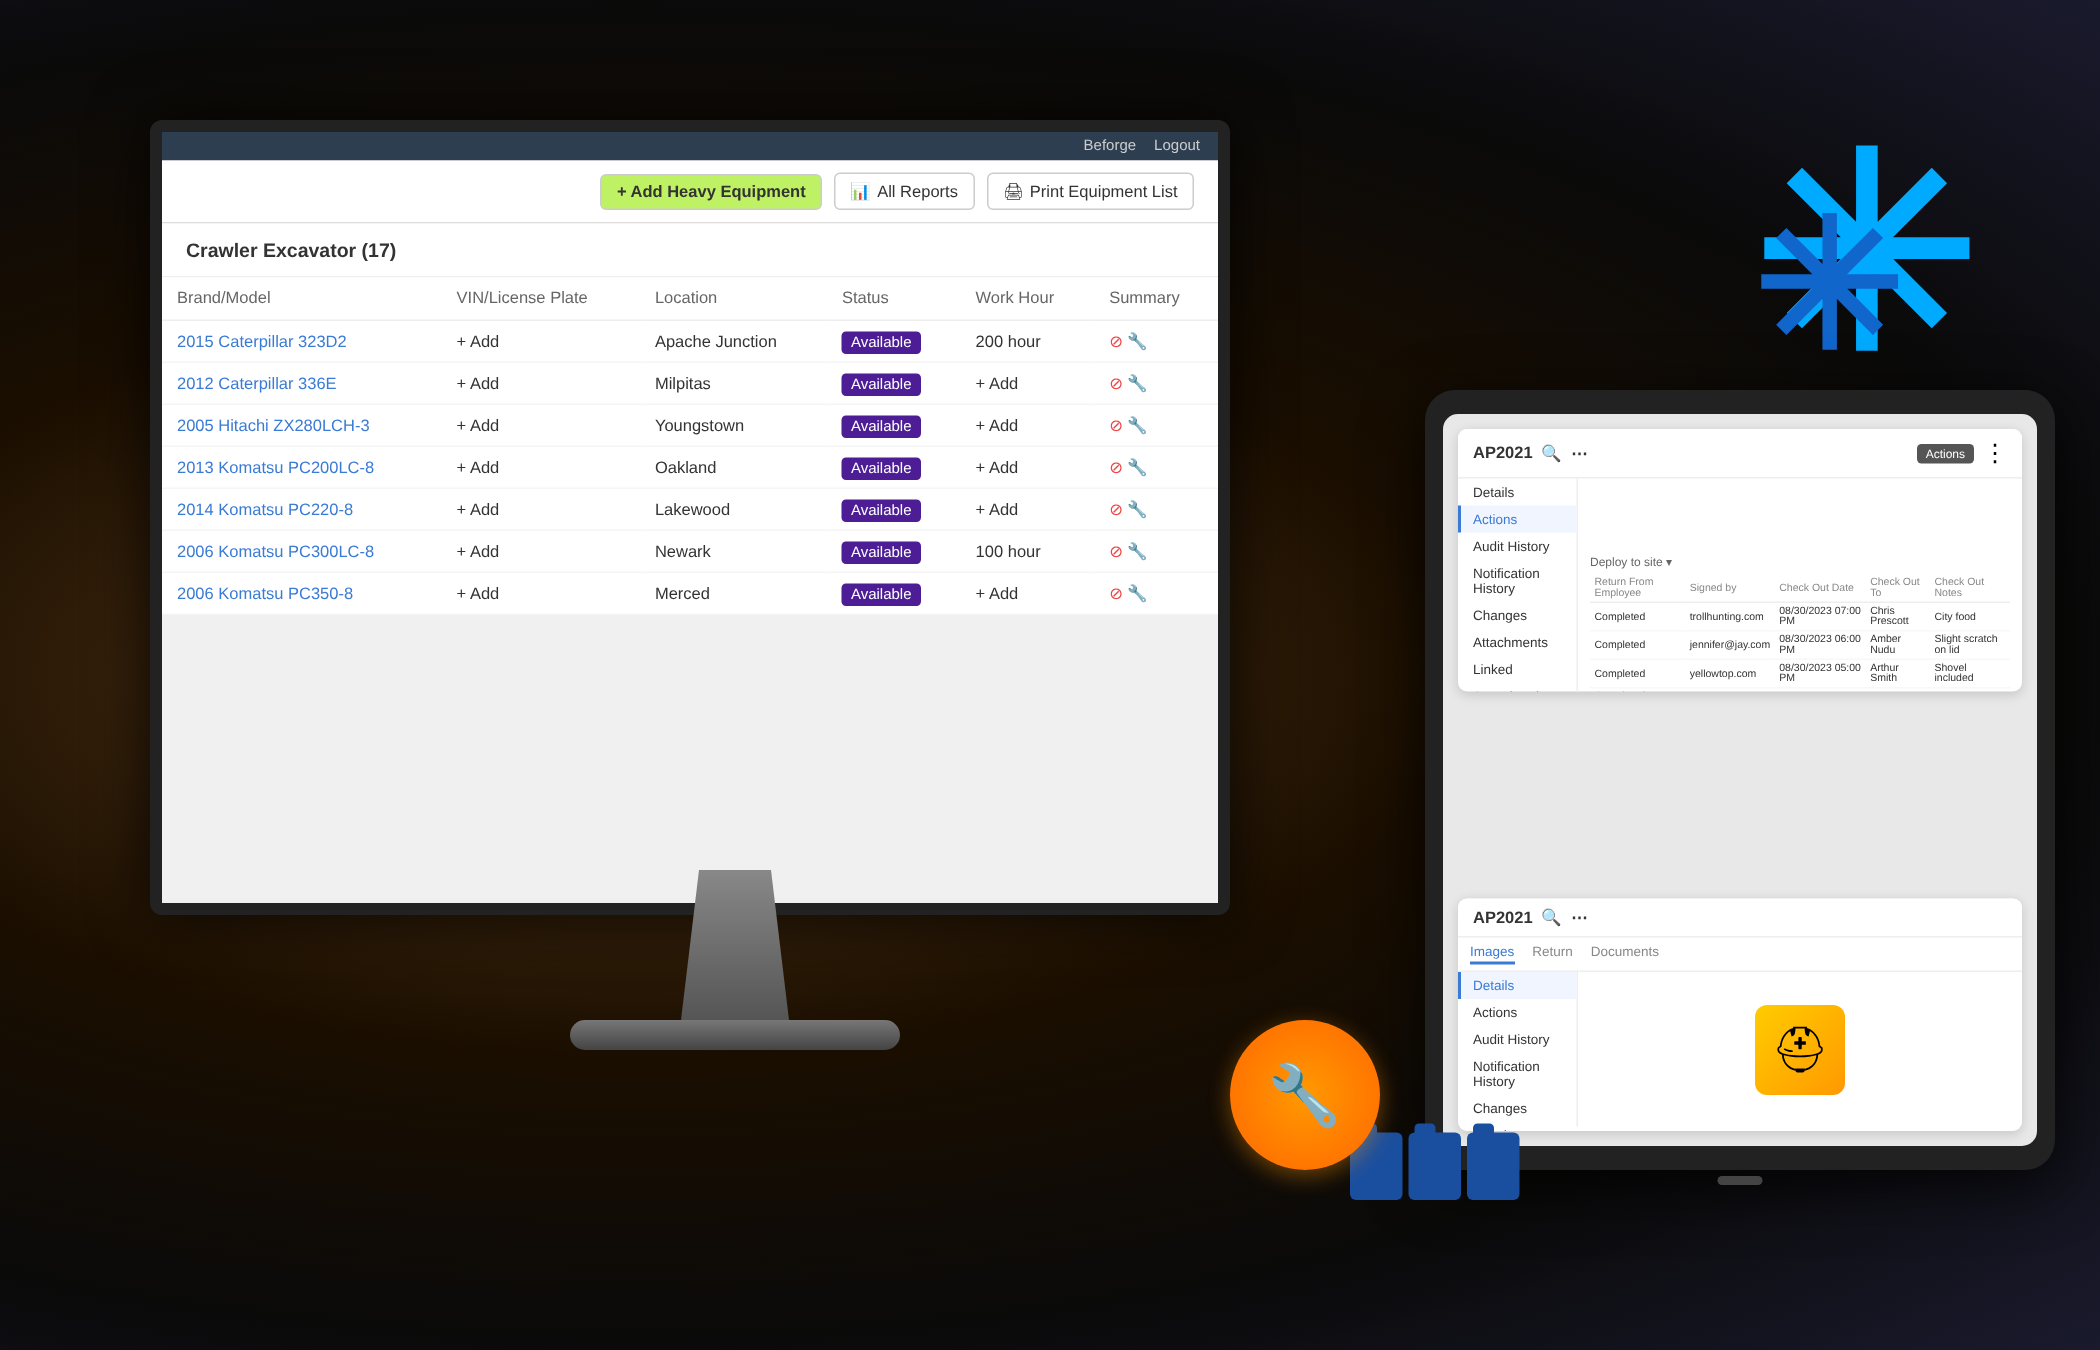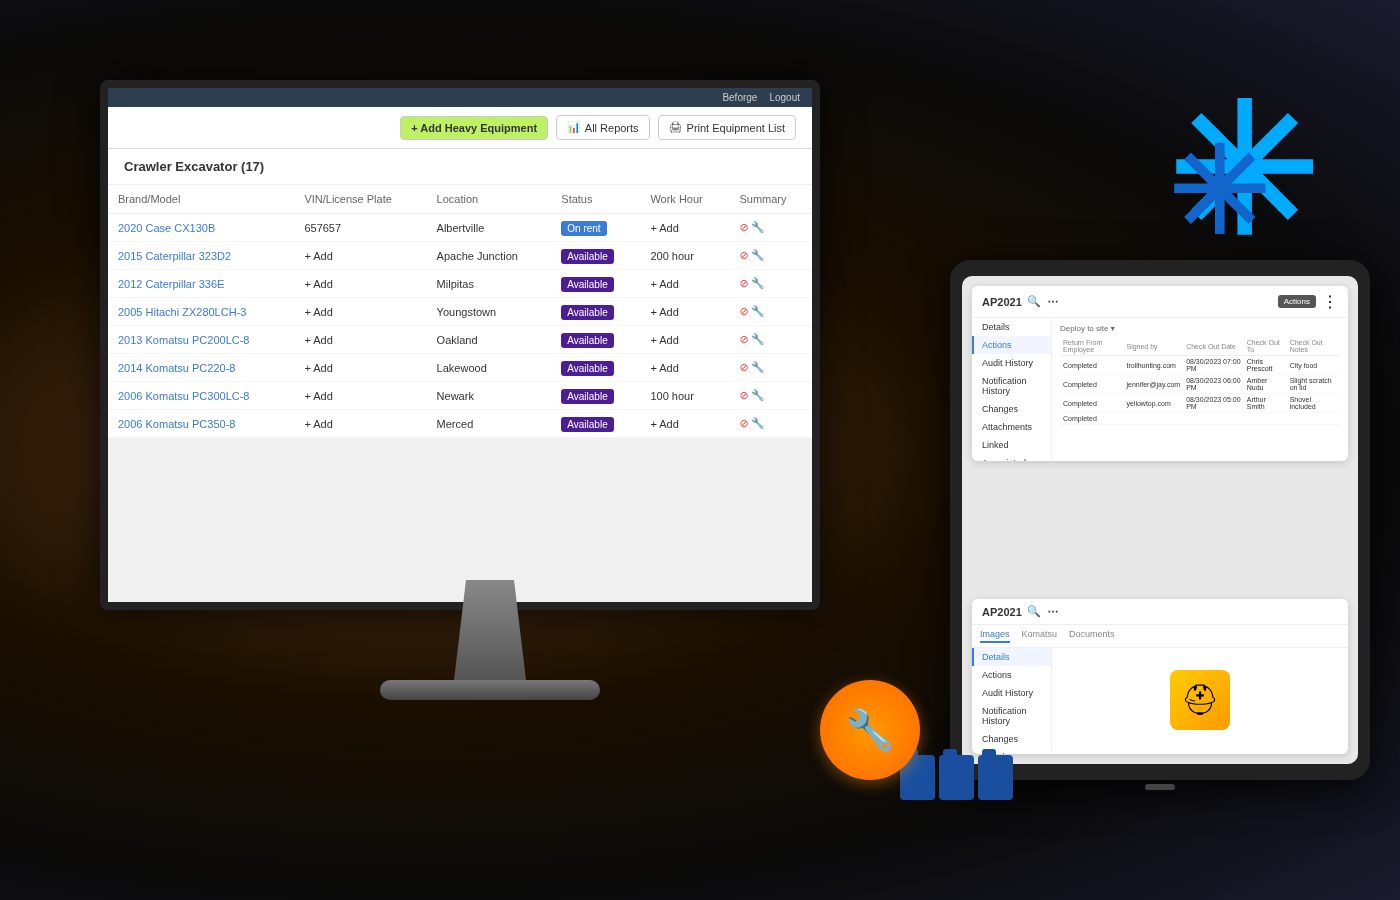--- a/index.html
+++ b/index.html
@@ -288,20 +288,21 @@
       font-size: 8px;
       color: #555;
       overflow: hidden;
     }
     .panel-sub-header {
       display: flex;
       align-items: flex-end;
       margin-bottom: 4px;
       font-size: 8px;
       color: #666;
+      margin-top: 45px;
     }
     .table-small {
       width: 100%;
       border-collapse: collapse;
       font-size: 7px;
     }
     .table-small th {
       color: #888;
       font-weight: normal;
       text-align: left;
@@ -461,33 +462,20 @@
         <tr>
           <th>Brand/Model</th>
           <th>VIN/License Plate</th>
           <th>Location</th>
           <th>Status</th>
           <th>Work Hour</th>
           <th>Summary</th>
         </tr>
       </thead>
       <tbody id="table-body">
-      <tr>
-    <td><a href="#" class="link-cell">2020 Case CX130B</a></td>
-    <td class="">657657</td>
-    <td>Albertville</td>
-    <td><span class="badge-rent">On rent</span></td>
-    <td class="add-link">+ Add</td>
-    <td>
-      <div class="action-icons">
-        <span class="icon-red">⊘</span>
-        <span class="icon-wrench">🔧</span>
-      </div>
-    </td>
-  </tr>
           <tr>
     <td><a href="#" class="link-cell">2015 Caterpillar 323D2</a></td>
     <td class="add-link">+ Add</td>
     <td>Apache Junction</td>
     <td><span class="badge-available">Available</span></td>
     <td class="">200 hour</td>
     <td>
       <div class="action-icons">
         <span class="icon-red">⊘</span>
         <span class="icon-wrench">🔧</span>
@@ -661,21 +649,21 @@
       <div class="panel-bottom">
         <div class="panel-header">
           <div class="panel-title">
             <span>AP2021</span>
             <span>🔍</span>
             <span>⋯</span>
           </div>
         </div>
         <div class="panel-bottom-tabs">
           <span class="tab-item active">Images</span>
-          <span class="tab-item">Komatsu</span>
+          <span class="tab-item">Return</span>
           <span class="tab-item">Documents</span>
         </div>
         <div class="panel-bottom-body">
           <div class="panel-bottom-sidebar">
             <div class="panel-sidebar-item active">Details</div>
             <div class="panel-sidebar-item">Actions</div>
             <div class="panel-sidebar-item">Audit History</div>
             <div class="panel-sidebar-item">Notification History</div>
             <div class="panel-sidebar-item">Changes</div>
             <div class="panel-sidebar-item">Attachments</div>

